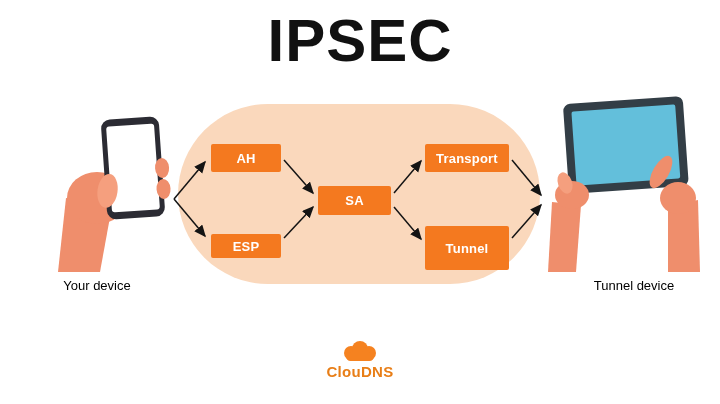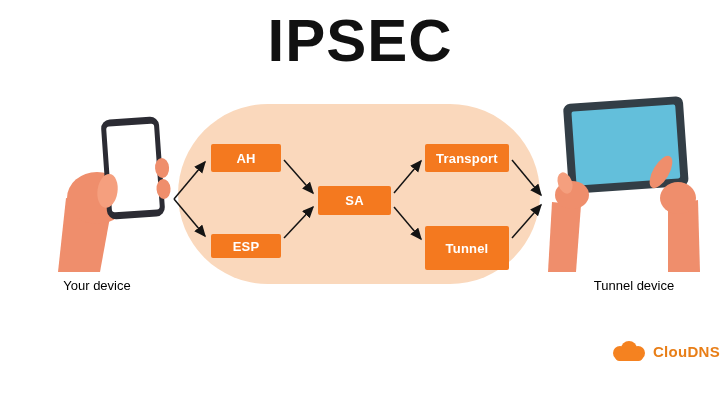--- a/index.html
+++ b/index.html
@@ -71,21 +71,21 @@
   }
   .label-left  { left: 37px;  top: 278px; }
   .label-right { left: 574px; top: 278px; }
 
   .logo {
     position: absolute;
     left: 0;
     top: 341px;
     width: 100%;
     display: flex;
-    flex-direction: row;
+    flex-direction: column;
     align-items: center;
     gap: 1px;
     justify-content: flex-end;
   }
   .logo-text {
     font-size: 15px;
     font-weight: bold;
     color: #E87E17;
     letter-spacing: 0.3px;
   }

